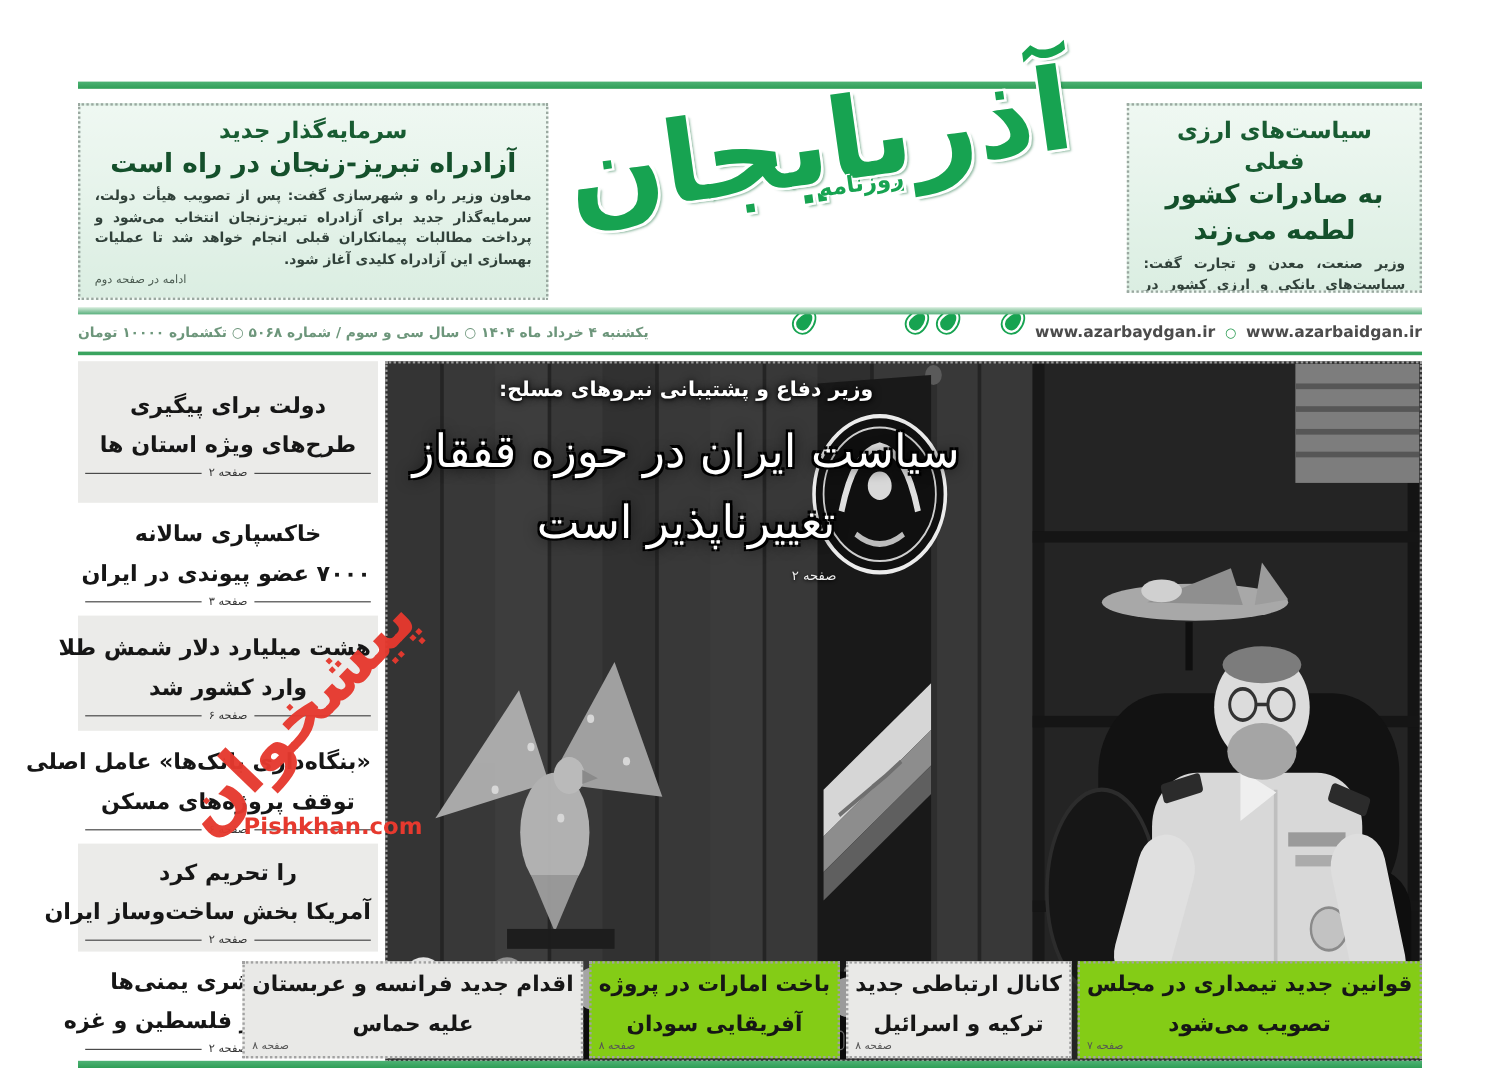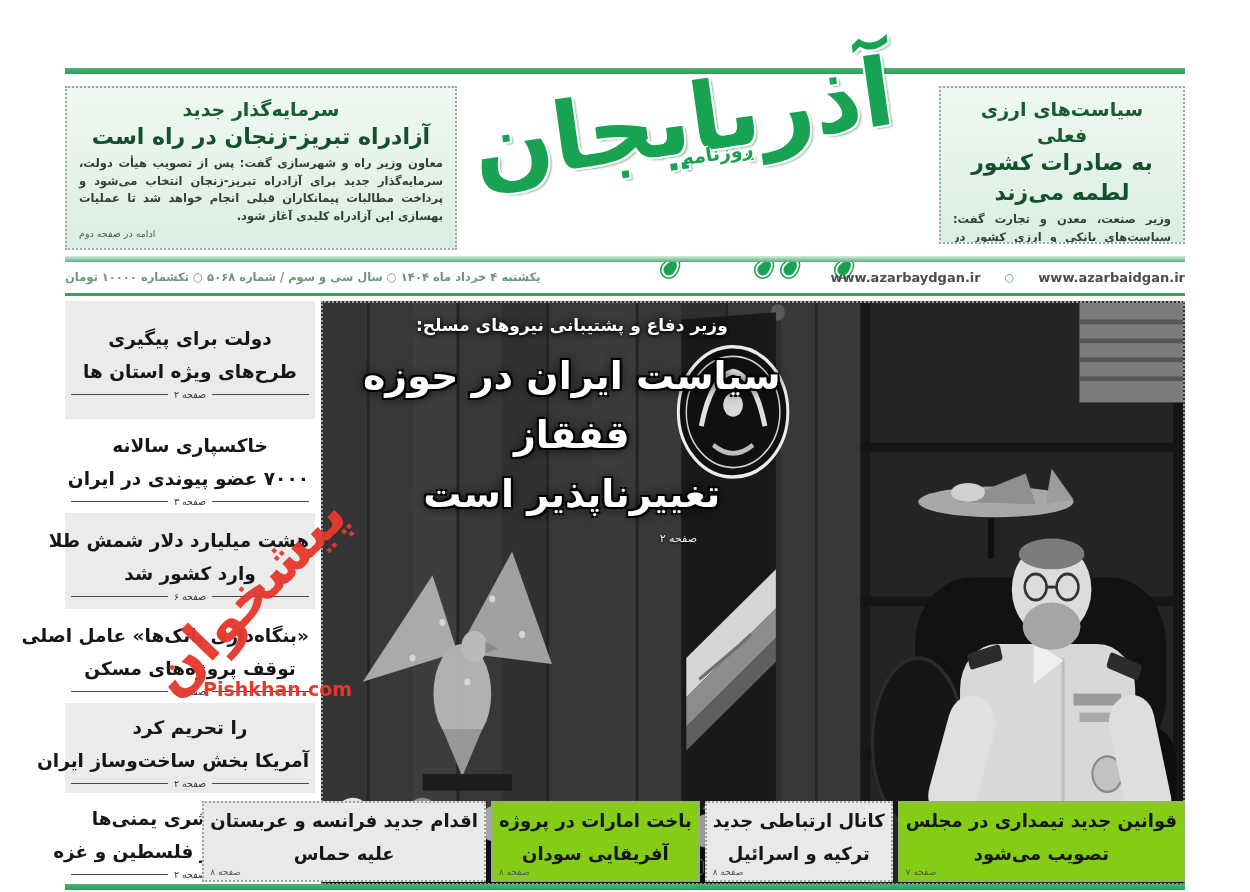--- a/index.html
+++ b/index.html
@@ -33,41 +33,41 @@
                 text-shadow:2px 2px 0 #fff,-2px -2px 0 #fff,2px -2px 0 #fff,-2px 2px 0 #fff,3px 3px 2px rgba(14,104,53,.45); }
   .mast-tagline { position:absolute; right:34%; top:72px; font-size:19px; font-weight:bold; color:#17a351;
                   transform:rotate(-8deg); text-shadow:1px 1px 0 #fff,-1px -1px 0 #fff; }
   .mast-dot { position:absolute; width:15px; height:20px; background:#17a351; border:2.5px solid #fff;
               box-shadow:0 0 0 1.5px #17a351; border-radius:50% 50% 50% 50% / 62% 62% 40% 40%;
               transform:rotate(40deg); top:188px; }
 
   
   .date-strip { position:absolute; left:65px; right:65px; top:263px; height:28px;
                 display:flex; align-items:center; justify-content:space-between; }
-  .sites { color:#4c4c4c; font-size:13px; font-weight:bold; display:flex; align-items:center; gap:24px; direction:ltr; }
+  .sites { color:#4c4c4c; font-size:13px; font-weight:bold; display:flex; align-items:center; gap:8px; direction:ltr; }
   .sites .sep-circle { color:#2f9e56; font-size:11px; }
   .dateline { color:#6d967b; font-size:11.5px; font-weight:bold; }
 
   
   .main { position:absolute; left:65px; right:65px; top:301px; bottom:10px; }
 
   .sidebar { position:absolute; left:0; top:0; bottom:0; width:250px; display:flex; flex-direction:column; gap:4px; }
   .sb-item { display:flex; flex-direction:column; justify-content:center; padding:4px 6px 1px; }
   .sb-item.shaded { background:#ebebe9; }
   .sb-line { display:block; text-align:center; font-weight:bold; color:#161616; font-size:18.5px; line-height:33px; white-space:nowrap; }
   .sb-sep { display:flex; align-items:center; margin-top:1px; }
   .sb-sep .ln { flex:1; border-top:1.4px solid #4a4a4a; height:0; }
   .sb-sep .pg { padding:0 6px; font-size:9.5px; color:#333; white-space:nowrap; }
 
   .photo { position:absolute; left:256px; right:0; top:0; height:584px; border:2px dotted #9c9c9c;
            background:#333; overflow:hidden; }
   .photo svg { position:absolute; inset:0; width:100%; height:100%; }
   .overlay { position:absolute; top:12px; left:8px; width:56%; text-align:center; color:#fff; z-index:3; }
   .ov-kicker { font-size:17px; font-weight:bold; text-shadow:0 1px 3px #000,0 0 8px #000; margin-bottom:12px; }
-  .ov-headline { font-size:38px; font-weight:bold; line-height:1.55;
+  .ov-headline { font-size:38px; font-weight:normal; line-height:1.55;
                  text-shadow:2px 2px 0 #000,-2px -2px 0 #000,-2px 2px 0 #000,2px -2px 0 #000,0 0 12px #000; }
   .ov-page { font-size:11px; margin-top:8px; opacity:.92; text-align:right; padding-right:24%; text-shadow:0 1px 3px #000; }
 
   .brow { position:absolute; left:256px; right:0; top:500px; bottom:0; display:flex; gap:5px; }
   .bbox { border:2px dotted #a2a2a2; position:relative; display:flex; flex-direction:column; justify-content:center;
           text-align:center; padding:2px 6px 12px; background:#84cc16; }
   .bbox.shaded { background:#e9e9e7; }
   .bline { display:block; font-weight:bold; color:#161616; font-size:18px; line-height:33px; white-space:nowrap; }
   .bbox .pg { position:absolute; left:6px; bottom:3px; font-size:9px; color:#555; }
 

